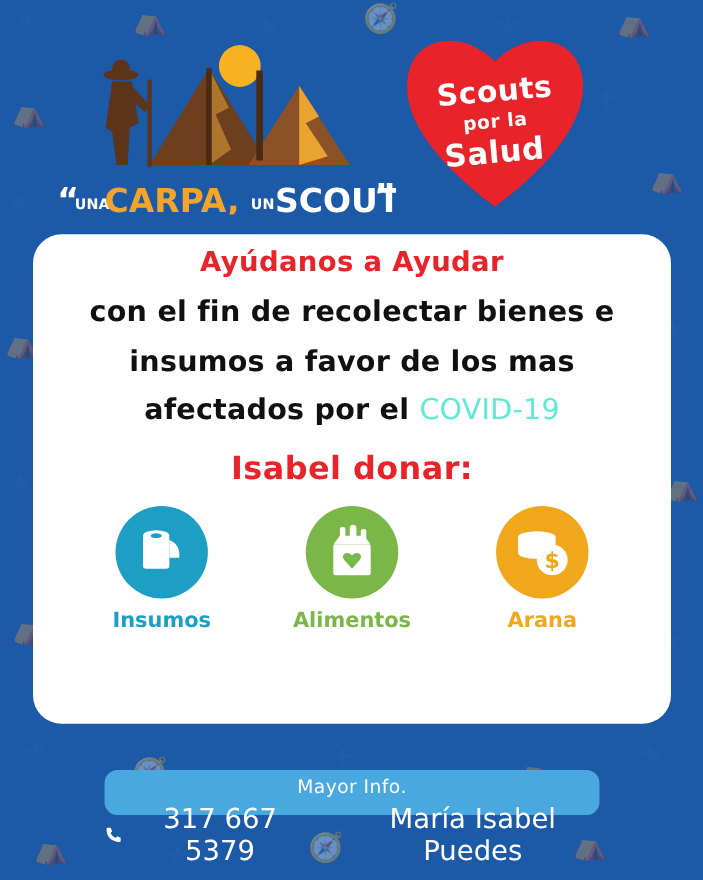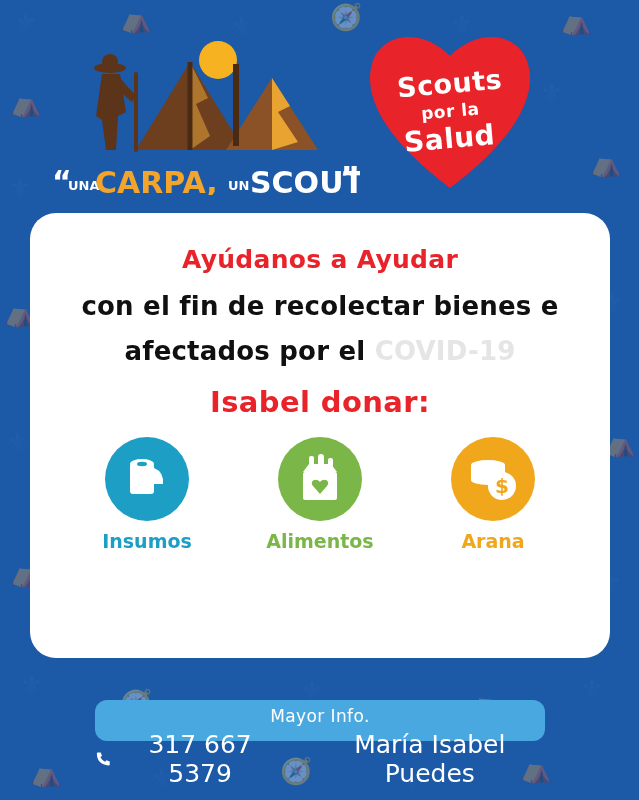--- a/index.html
+++ b/index.html
@@ -85,42 +85,42 @@
   }
   .card-bg {
     position: absolute;
     inset: 0;
     background: #ffffff;
     border-radius: 26px;
   }
   .card-inner {
     position: absolute;
     inset: 0;
-    padding: 26px 26px 0 26px;
+    padding: 4px 26px 0 26px;
     box-sizing: border-box;
     text-align: center;
     border-radius: 18px;
   }
   .subtitle {
     color: #e8232a;
     font-size: 25px;
     font-weight: bold;
     margin: 6px 0 10px 0;
     letter-spacing: .3px;
   }
   .body-line {
     color: #101010;
     font-size: 26px;
     font-weight: bold;
     line-height: 1.72;
     letter-spacing: .2px;
   }
   .covid {
-    color: #e5e5e5;
-    font-weight: bold;
+    color: #5eead4;
+    font-weight: normal;
   }
   .donate {
     color: #e8232a;
     font-size: 29px;
     font-weight: bold;
     margin-top: 12px;
     letter-spacing: .4px;
   }
 
   .icons-row {
@@ -265,20 +265,21 @@
     </div>
   </div>
 
   <div class="card">
     <svg class="card-bg" viewBox="0 0 580 445" preserveAspectRatio="none">
       <path d="M14 30 Q10 8 40 10 L540 4 Q574 6 570 34 L574 410 Q576 438 544 436 L38 440 Q6 438 10 408 Z" fill="#ffffff"></path>
     </svg>
     <div class="card-inner">
       <div class="subtitle">Ayúdanos a Ayudar</div>
       <div class="body-line">con el fin de recolectar bienes e</div>
+      <div class="body-line">insumos a favor de los mas</div>
       <div class="body-line">
         <span>afectados por el </span><span class="covid">COVID-19</span>
       </div>
       <div class="donate">Isabel donar:</div>
 
       <div class="icons-row">
 
         <div class="icon-item">
           <div class="circle c-supplies">
             <svg width="54" height="54" viewBox="0 0 54 54">

